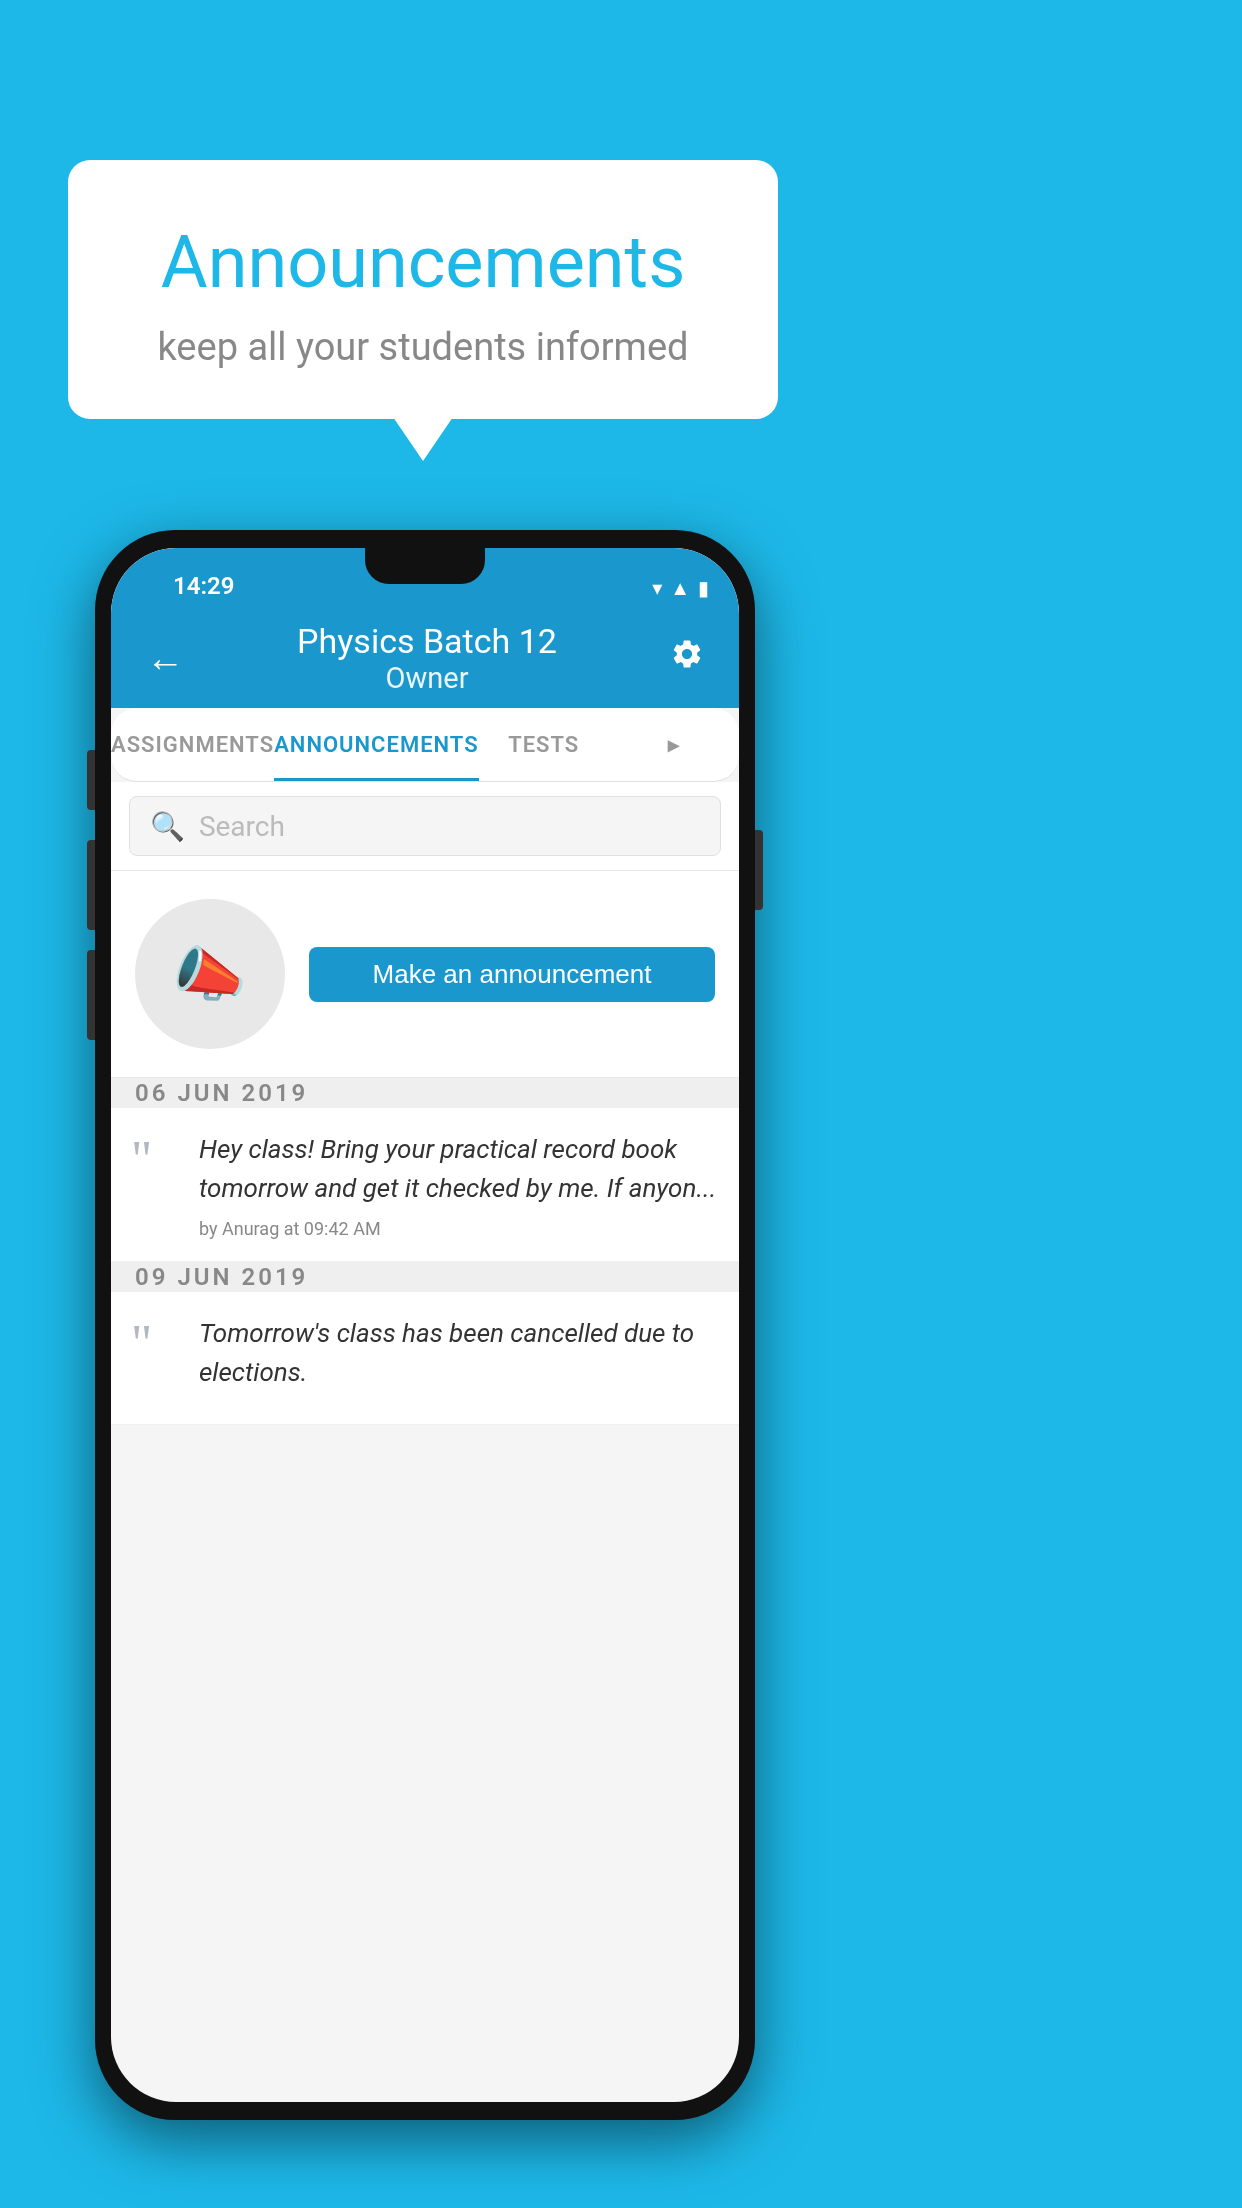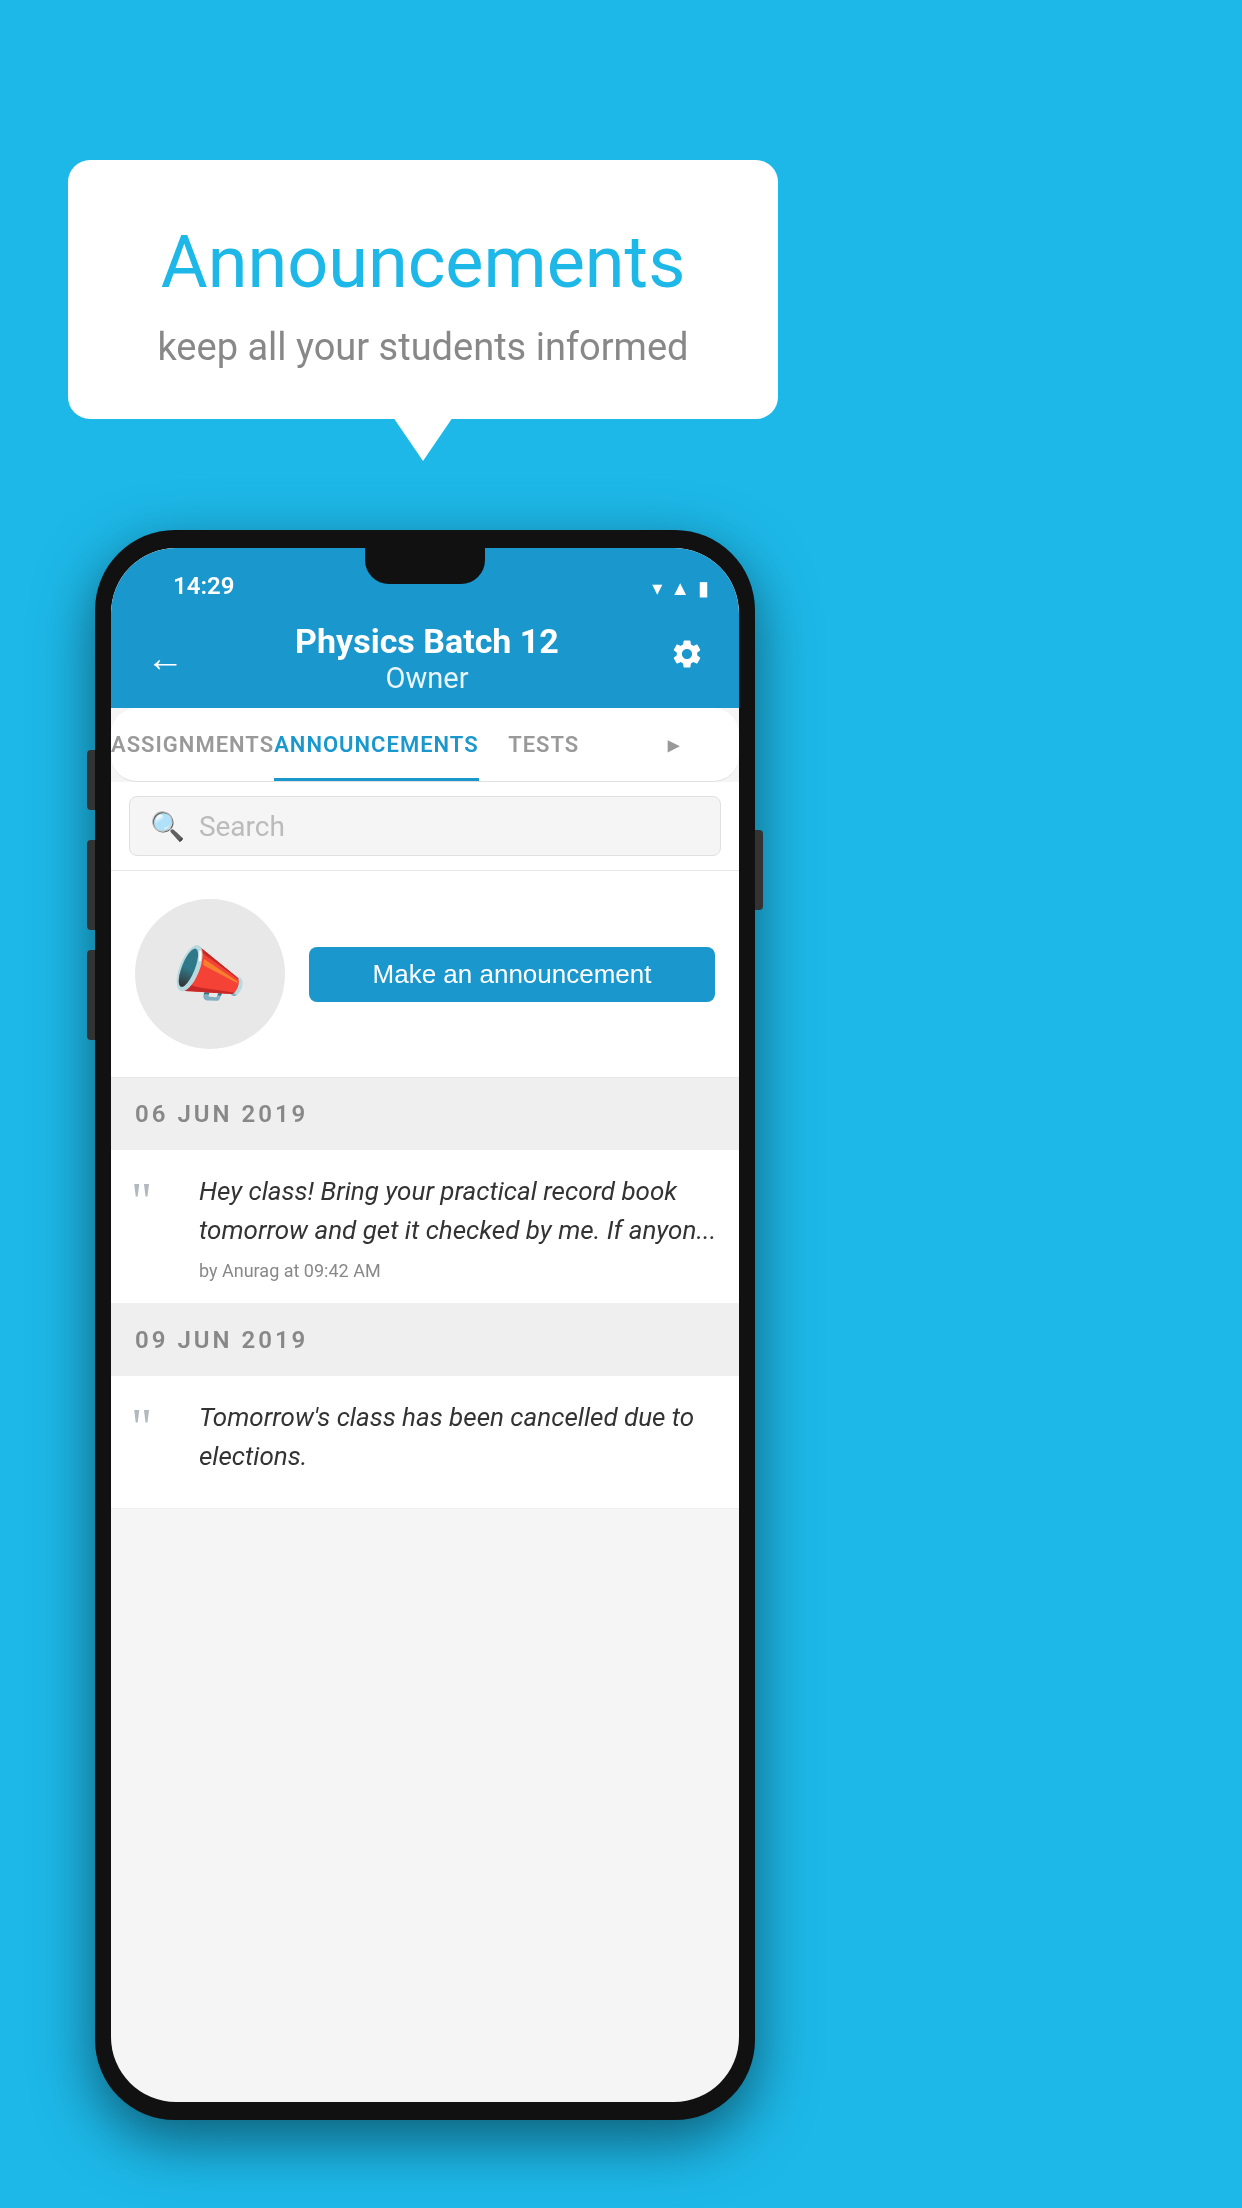--- a/index.html
+++ b/index.html
@@ -133,21 +133,21 @@
     }
 
     .app-bar-title-section {
       flex: 1;
       text-align: center;
     }
 
     .app-bar-title {
       color: white;
       font-size: 34px;
-      font-weight: 700;
+      font-weight: 400;
       text-align: center;
     }
 
     .app-bar-subtitle {
       color: rgba(255,255,255,0.9);
       font-size: 29px;
     }
 
     .settings-button {
       color: white;
@@ -268,21 +268,21 @@
       padding: 12px 28px;
       font-size: 26px;
       font-weight: 400;
       cursor: pointer;
       width: 100%;
     }
 
     
     .date-separator {
       background: #efefef;
-      padding: 22px 24px;
+      padding: 1px 24px;
       color: #888;
       font-size: 24px;
       letter-spacing: 3px;
       font-weight: 600;
     }
 
     
     .announcement-item {
       background: white;
       padding: 22px 20px;

